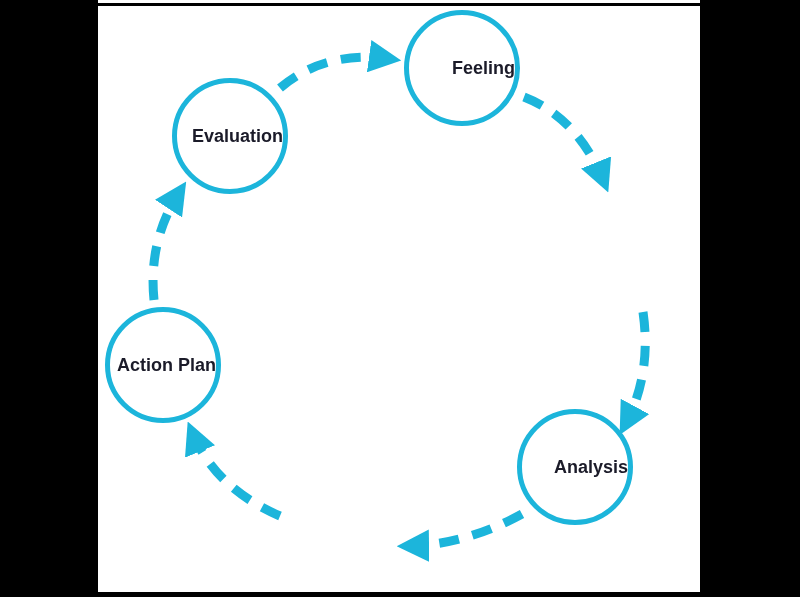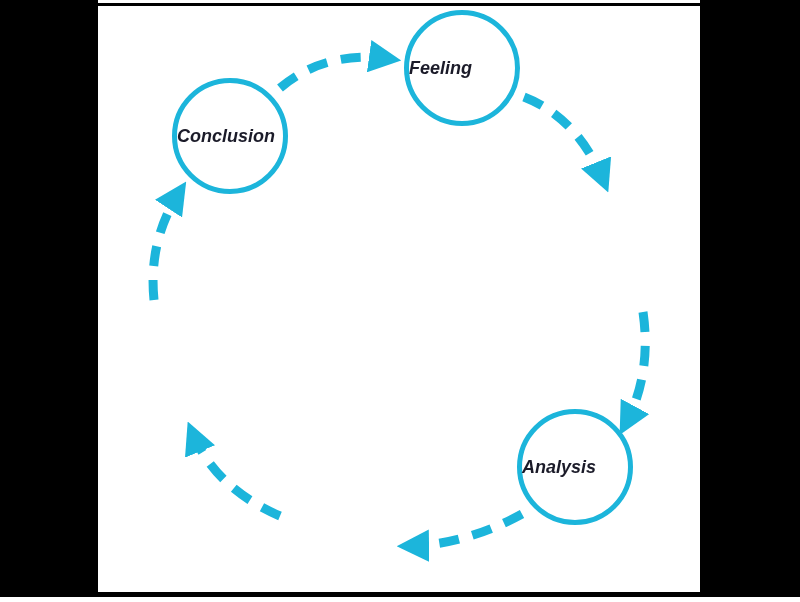--- a/index.html
+++ b/index.html
@@ -42,23 +42,22 @@
   
   .node {
     position: absolute;
     width: 106px;
     height: 106px;
     border: 5px solid #1cb5db;
     border-radius: 50%;
     background: #ffffff;
     display: flex;
     align-items: center;
-    justify-content: flex-start;
+    justify-content: flex-end;
     box-sizing: content-box;
-    font-style: italic;
   }
   .node-label {
     color: #1b1b29;
     font-size: 18px;
     font-weight: bold;
     letter-spacing: 0px;
     text-align: center;
     white-space: nowrap;
   }
 </style>
@@ -75,32 +74,35 @@
     </defs>
     <path class="flow-path" d="M 280 88 Q 325 50 390 59" marker-end="url(#ah)"></path>
     <path class="flow-path" d="M 524 97 Q 578 118 604 182" marker-end="url(#ah)"></path>
     <path class="flow-path" d="M 643 312 Q 652 375 625 425" marker-end="url(#ah)"></path>
     <path class="flow-path" d="M 522 514 Q 465 545 408 546" marker-end="url(#ah)"></path>
     <path class="flow-path" d="M 280 516 Q 215 488 192 432" marker-end="url(#ah)"></path>
     <path class="flow-path" d="M 154 300 Q 148 240 180 191" marker-end="url(#ah)"></path>
   </svg>
 
   <div class="node" style="left:172px; top:78px;">
-    <span class="node-label">Conclusion</span>
+    <span class="node-label">Evaluation</span>
   </div>
 
   <div class="node" style="left:404px; top:10px;">
     <span class="node-label">Feeling</span>
   </div>
 
 
   <div class="node" style="left:517px; top:409px;">
     <span class="node-label">Analysis</span>
   </div>
 
 
+  <div class="node" style="left:105px; top:307px;">
+    <span class="node-label">Action Plan</span>
+  </div>
 
   <div class="bar bar-left"></div>
   <div class="bar bar-right"></div>
   <div class="bar rule-top"></div>
   <div class="bar rule-bottom"></div>
 
 </div>
 
 </body></html>

